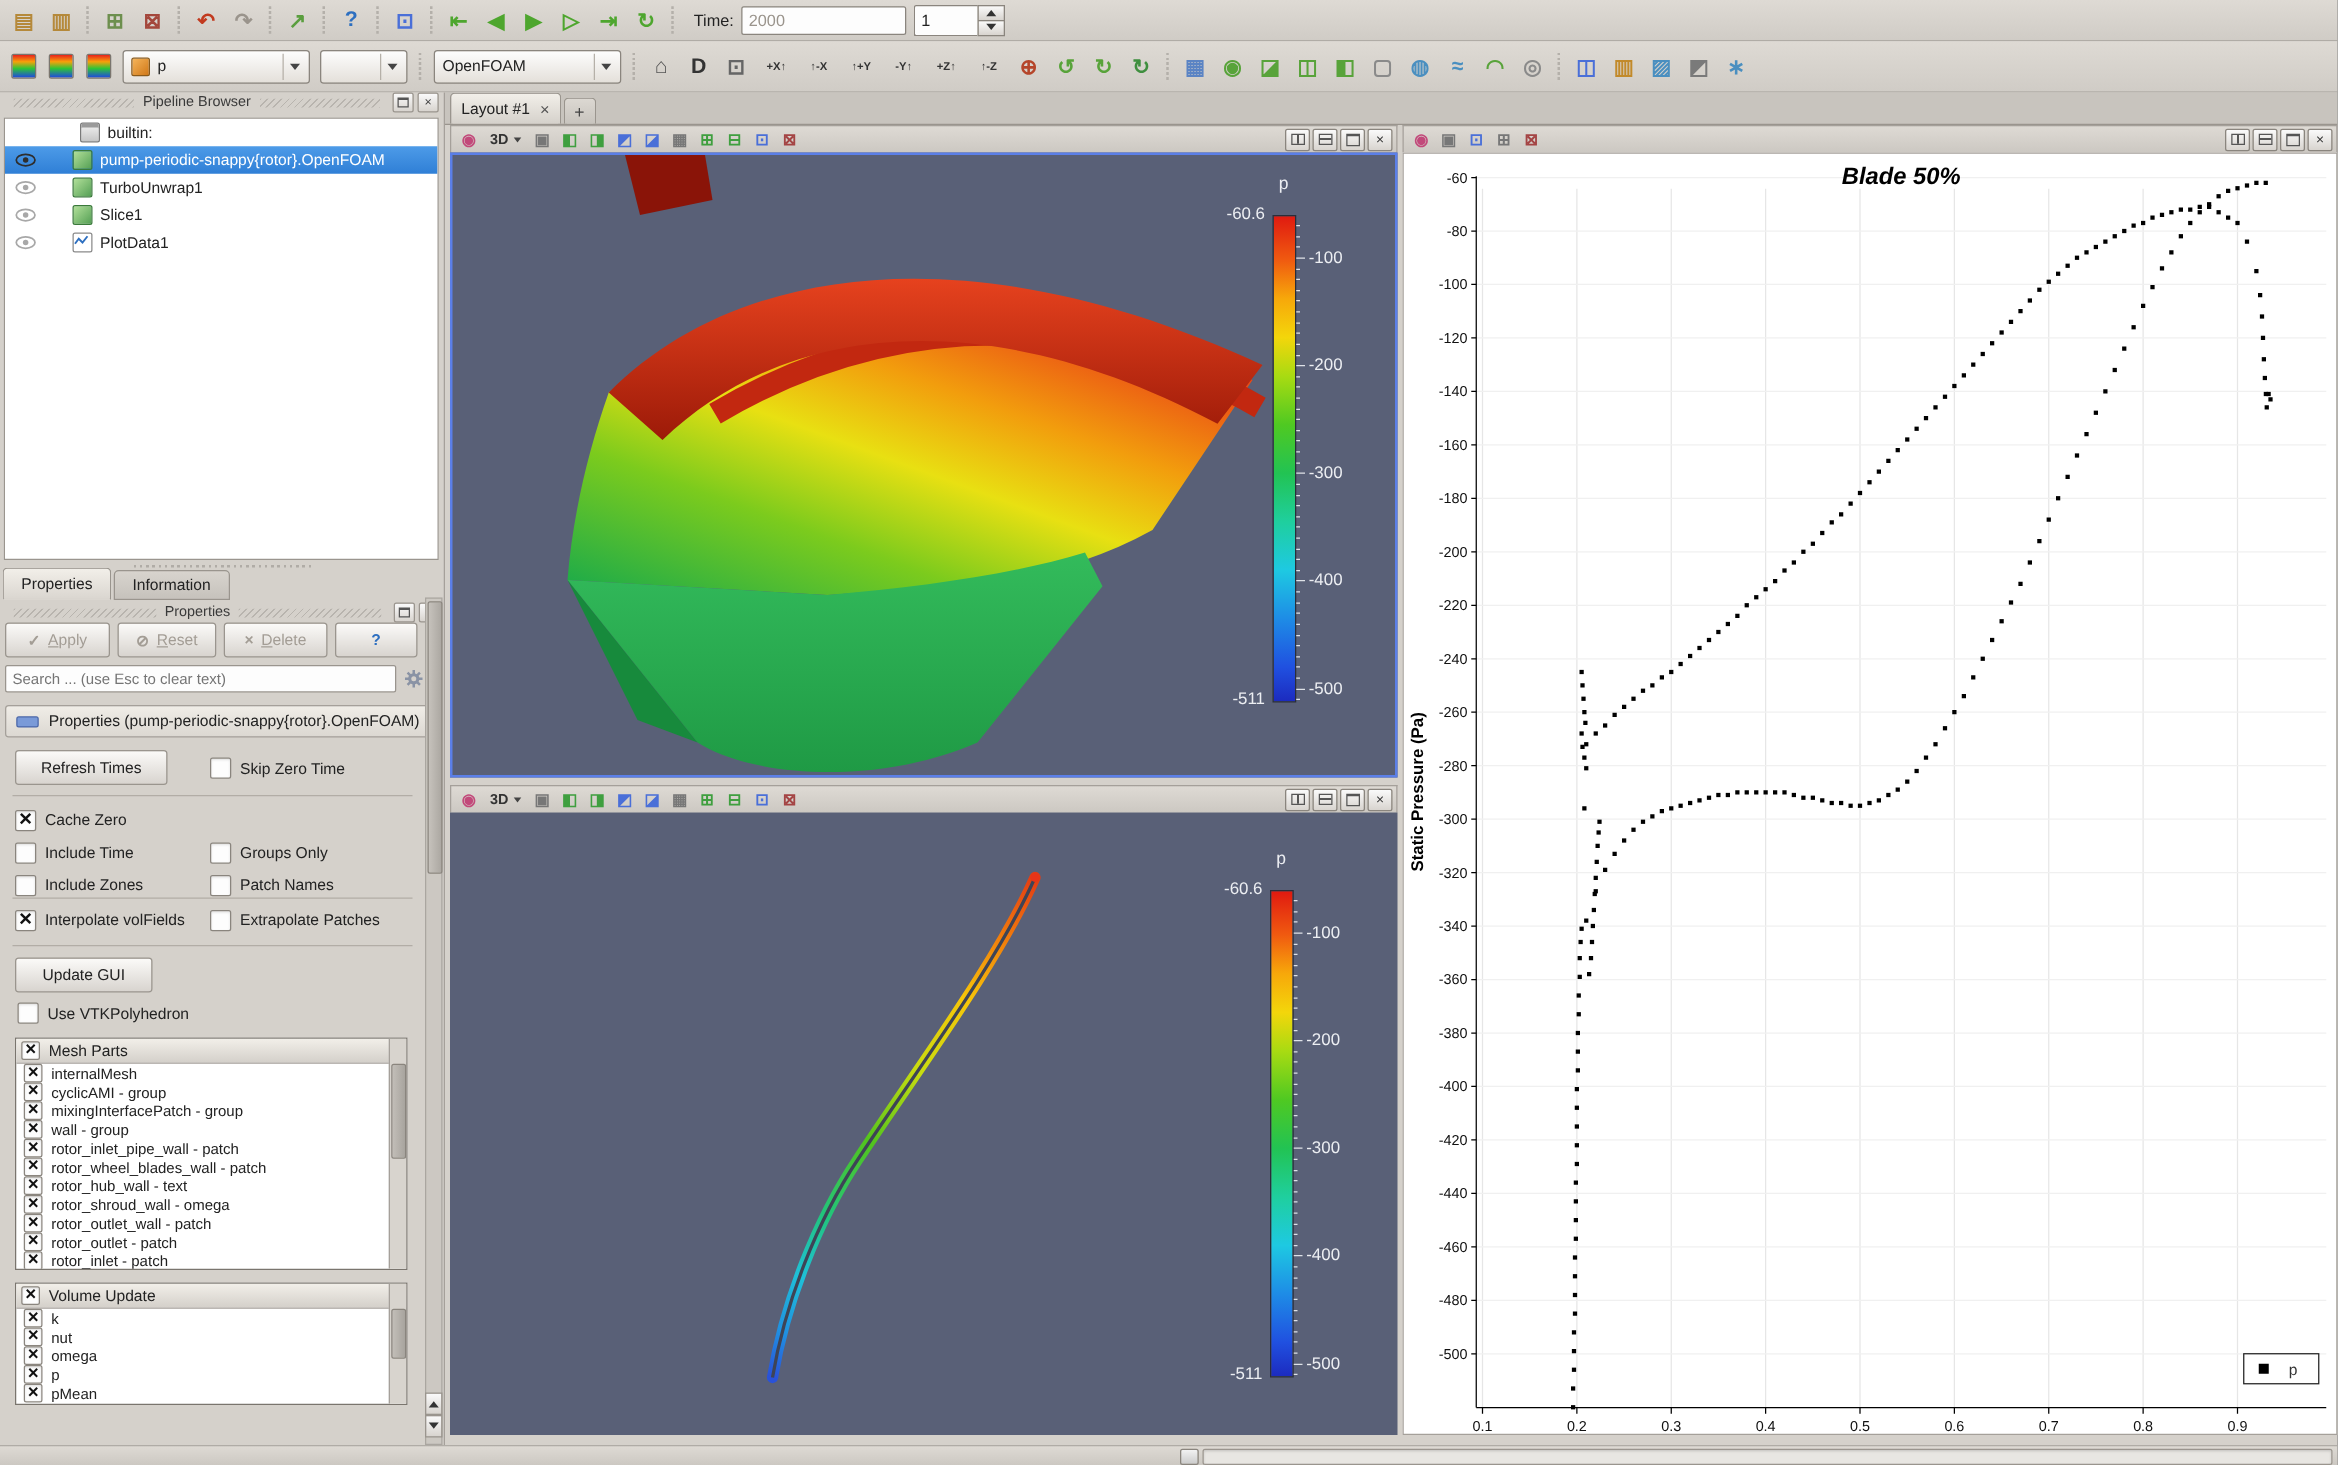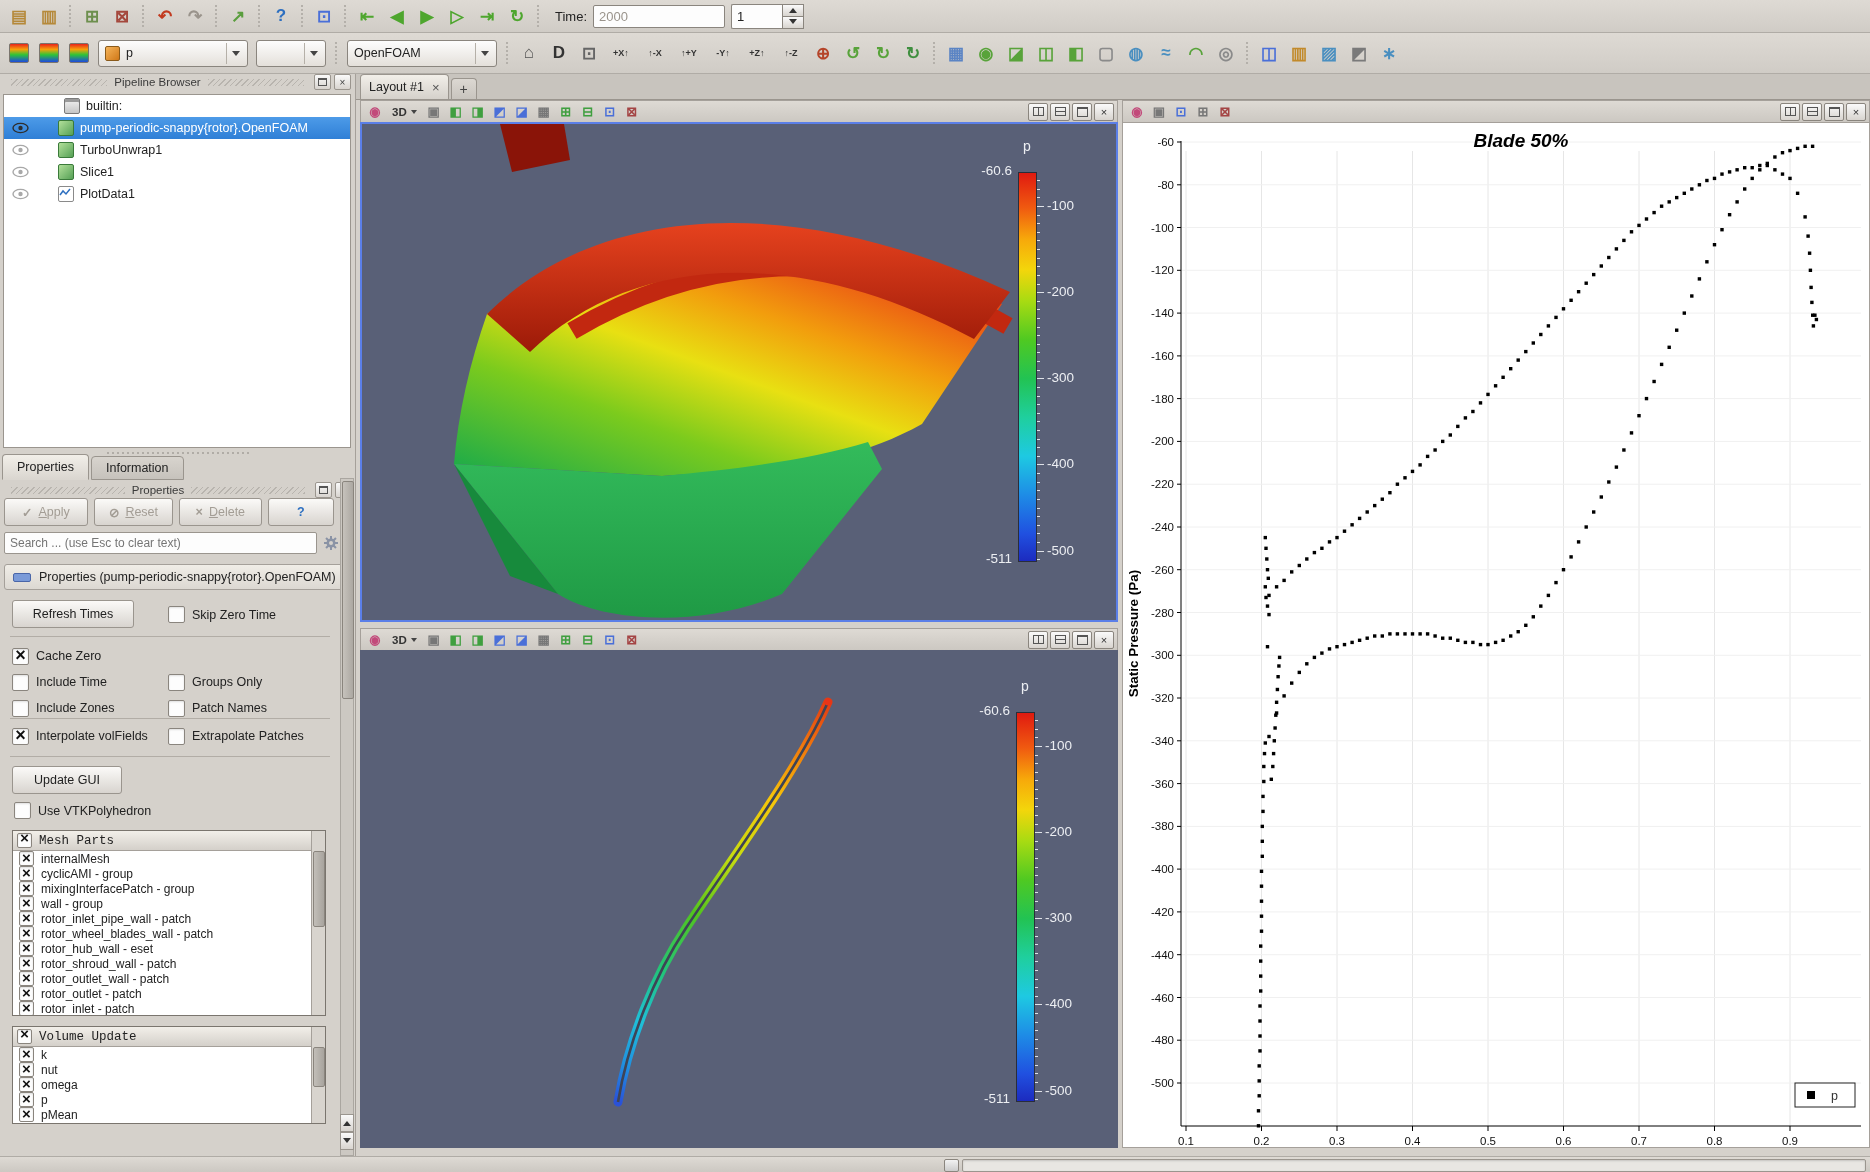--- a/index.html
+++ b/index.html
@@ -81,21 +81,21 @@
   .cb{display:inline-flex;align-items:center;}
   .cbbox{width:15px;height:15px;background:#fdfdfd;border:1px solid #8a857e;border-radius:2px;position:relative;
          box-shadow:inset 0 1px 2px rgba(0,0,0,.12);flex:none;}
   .cbbox.on::after{content:"×";position:absolute;left:0;top:-4px;width:100%;text-align:center;
          font-size:18px;font-weight:bold;color:#111;}
   .cblabel{margin-left:7px;white-space:nowrap;}
   .sm .cbbox{width:13px;height:13px;}
   .sm .cbbox.on::after{font-size:15px;top:-3px;}
   .listbox{position:absolute;left:12px;width:314px;background:#fff;border:1px solid #7a756e;box-sizing:border-box;overflow:hidden;}
   .listhdr{height:19px;background:linear-gradient(#f2efe9,#d4d0ca);border-bottom:1px solid #a5a09a;
-           display:flex;padding-left:4px;font-family:Liberation Mono, monospace;}
+           display:flex;padding-left:4px;}
   .listitem{height:15px;display:flex;align-items:center;padding-left:6px;font-size:12px;white-space:nowrap;}
   .lscroll{position:absolute;right:0;top:0;bottom:0;width:13px;background:#d8d4ce;border-left:1px solid #a5a09a;}
   .lthumb{position:absolute;left:1px;width:10px;background:linear-gradient(90deg,#c2beb8,#a8a49e);border:1px solid #8a857e;border-radius:2px;}
   .vscroll{position:absolute;left:340px;top:404px;width:14px;height:678px;background:#ccc8c2;border:1px solid #aaa6a0;box-sizing:border-box;}
   .vthumb{position:absolute;left:1px;width:10px;background:linear-gradient(90deg,#c6c2bc,#aca8a2);border:1px solid #8a857e;border-radius:2px;}
   .sarrow{position:absolute;left:340px;width:14px;height:18px;border:1px solid #9a958e;background:linear-gradient(#fafafa,#d8d4cf);
           display:flex;align-items:center;justify-content:center;box-sizing:border-box;}
   
   .tabbar{position:absolute;left:356px;top:74px;right:0;height:26px;background:#c8c4be;border-bottom:1px solid #9a958e;display:flex;align-items:flex-end;padding-left:4px;box-sizing:border-box;}
   .ltab{height:24px;border:1px solid #9a958e;border-bottom:none;border-radius:4px 4px 0 0;
@@ -469,27 +469,27 @@
         </div>
         <div class="listitem">
           <span class="cb sm">
             <span class="cbbox on"></span>
             <span class="cblabel">rotor_wheel_blades_wall - patch</span>
           </span>
         </div>
         <div class="listitem">
           <span class="cb sm">
             <span class="cbbox on"></span>
-            <span class="cblabel">rotor_hub_wall - eset</span>
-          </span>
-        </div>
-        <div class="listitem">
-          <span class="cb sm">
-            <span class="cbbox on"></span>
-            <span class="cblabel">rotor_shroud_wall - patch</span>
+            <span class="cblabel">rotor_hub_wall - text</span>
+          </span>
+        </div>
+        <div class="listitem">
+          <span class="cb sm">
+            <span class="cbbox on"></span>
+            <span class="cblabel">rotor_shroud_wall - omega</span>
           </span>
         </div>
         <div class="listitem">
           <span class="cb sm">
             <span class="cbbox on"></span>
             <span class="cblabel">rotor_outlet_wall - patch</span>
           </span>
         </div>
         <div class="listitem">
           <span class="cb sm">

